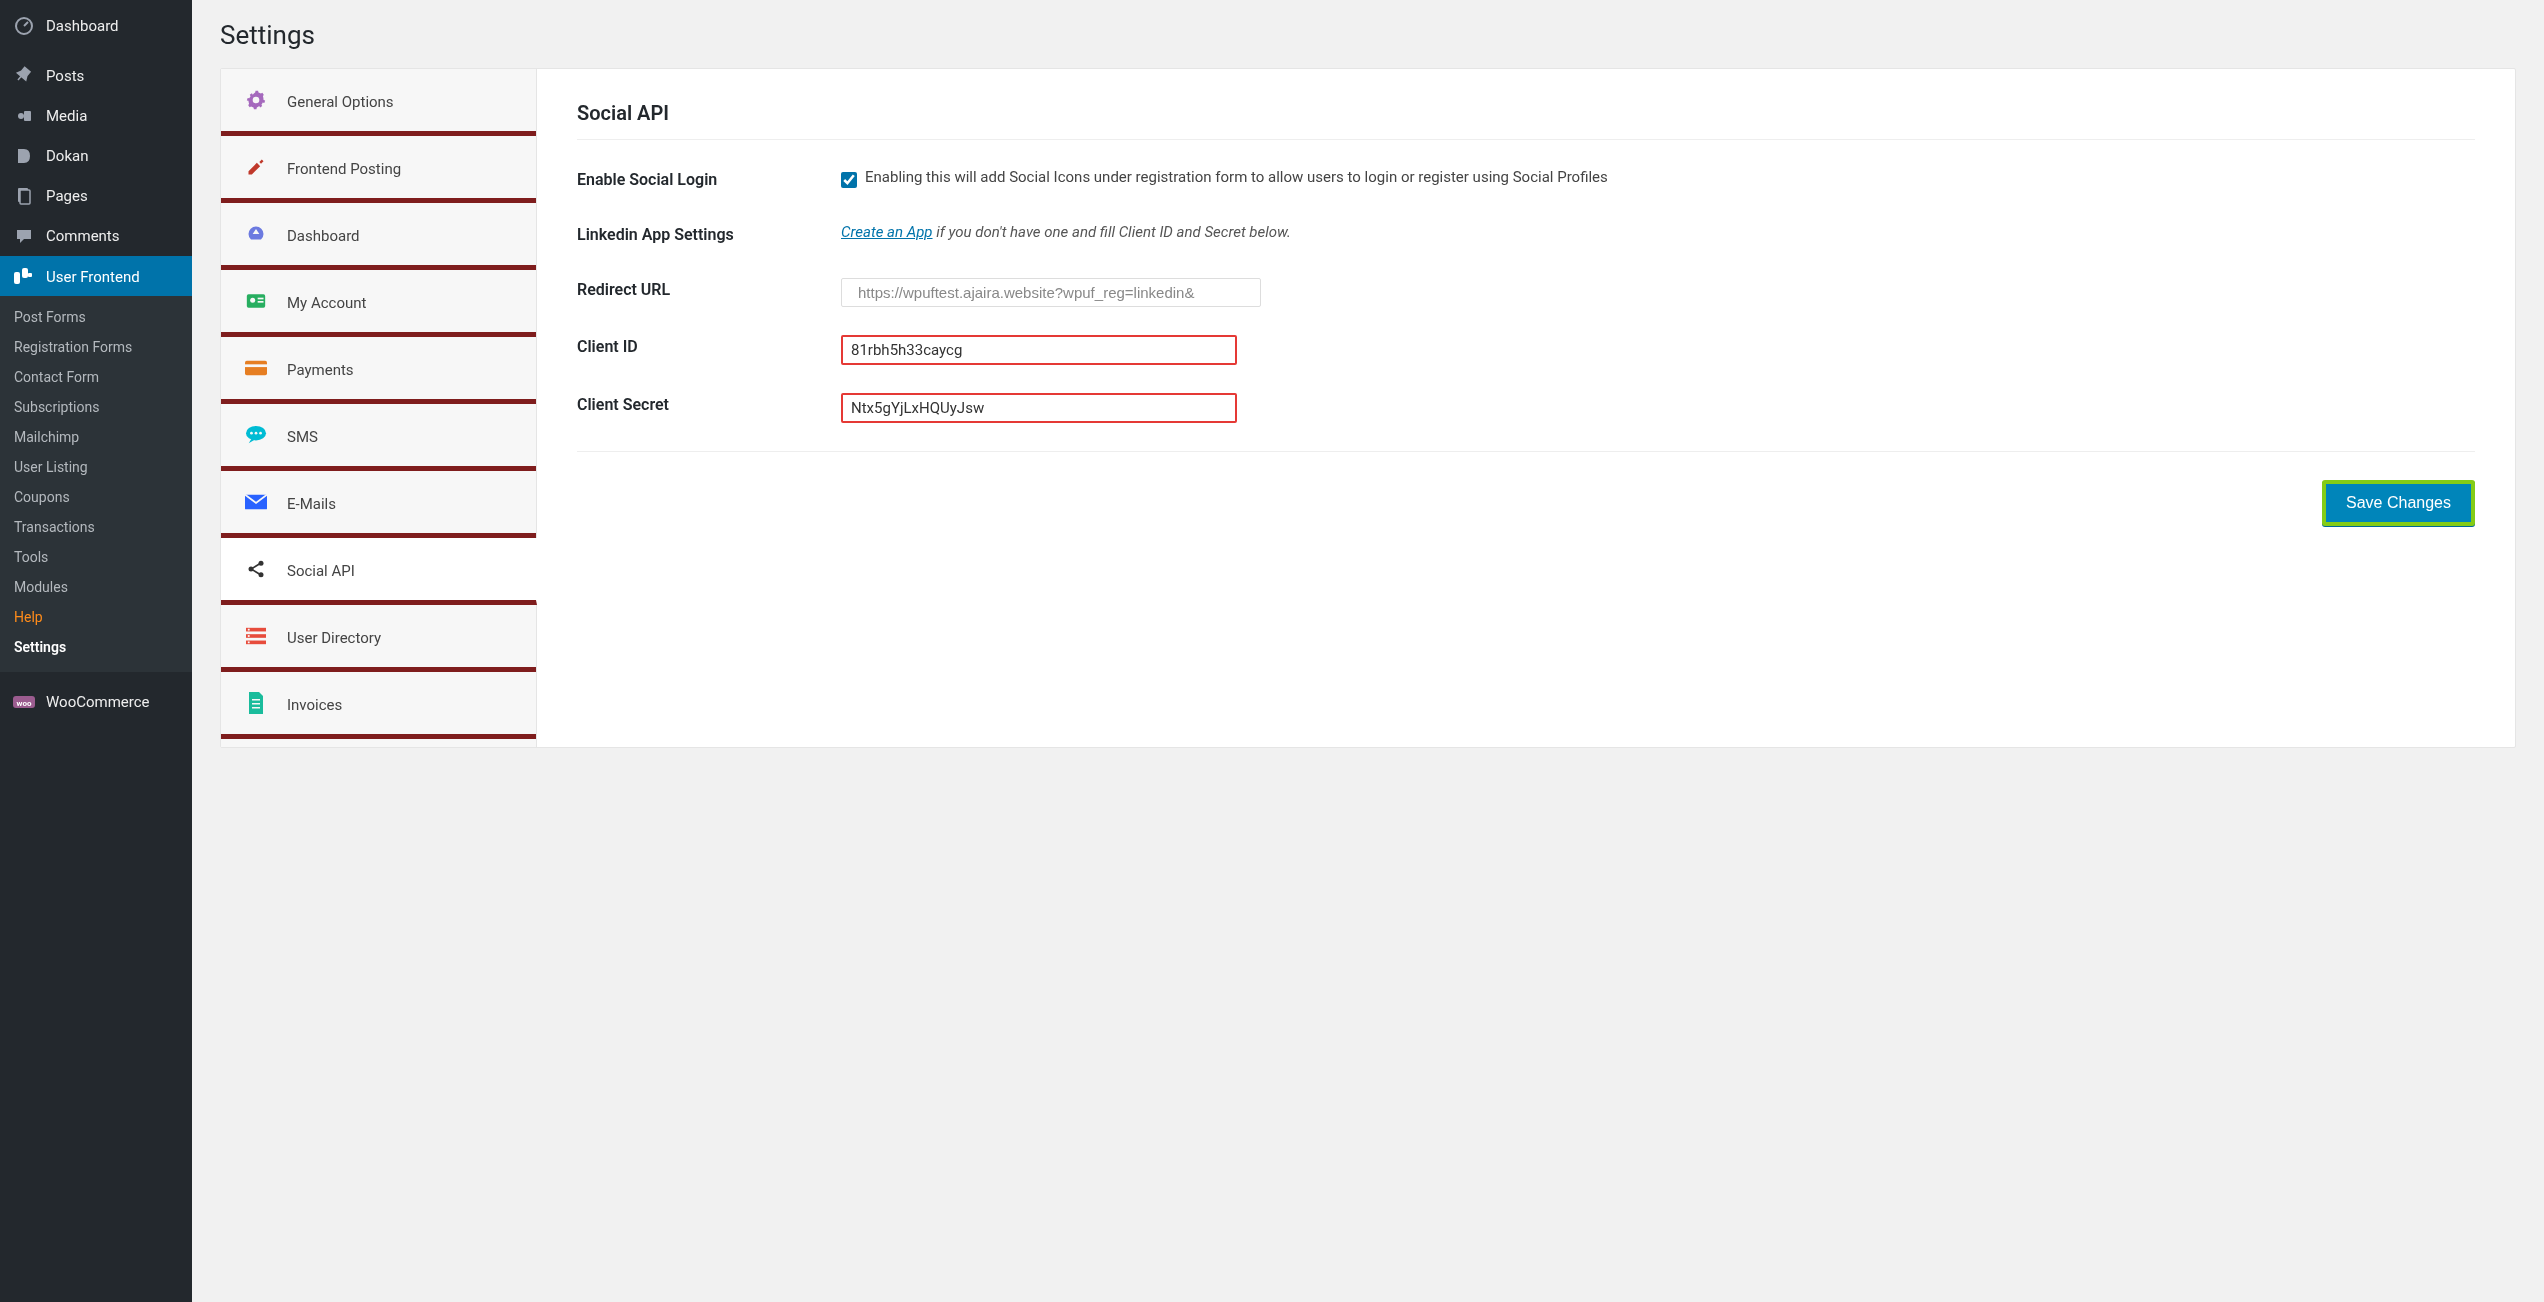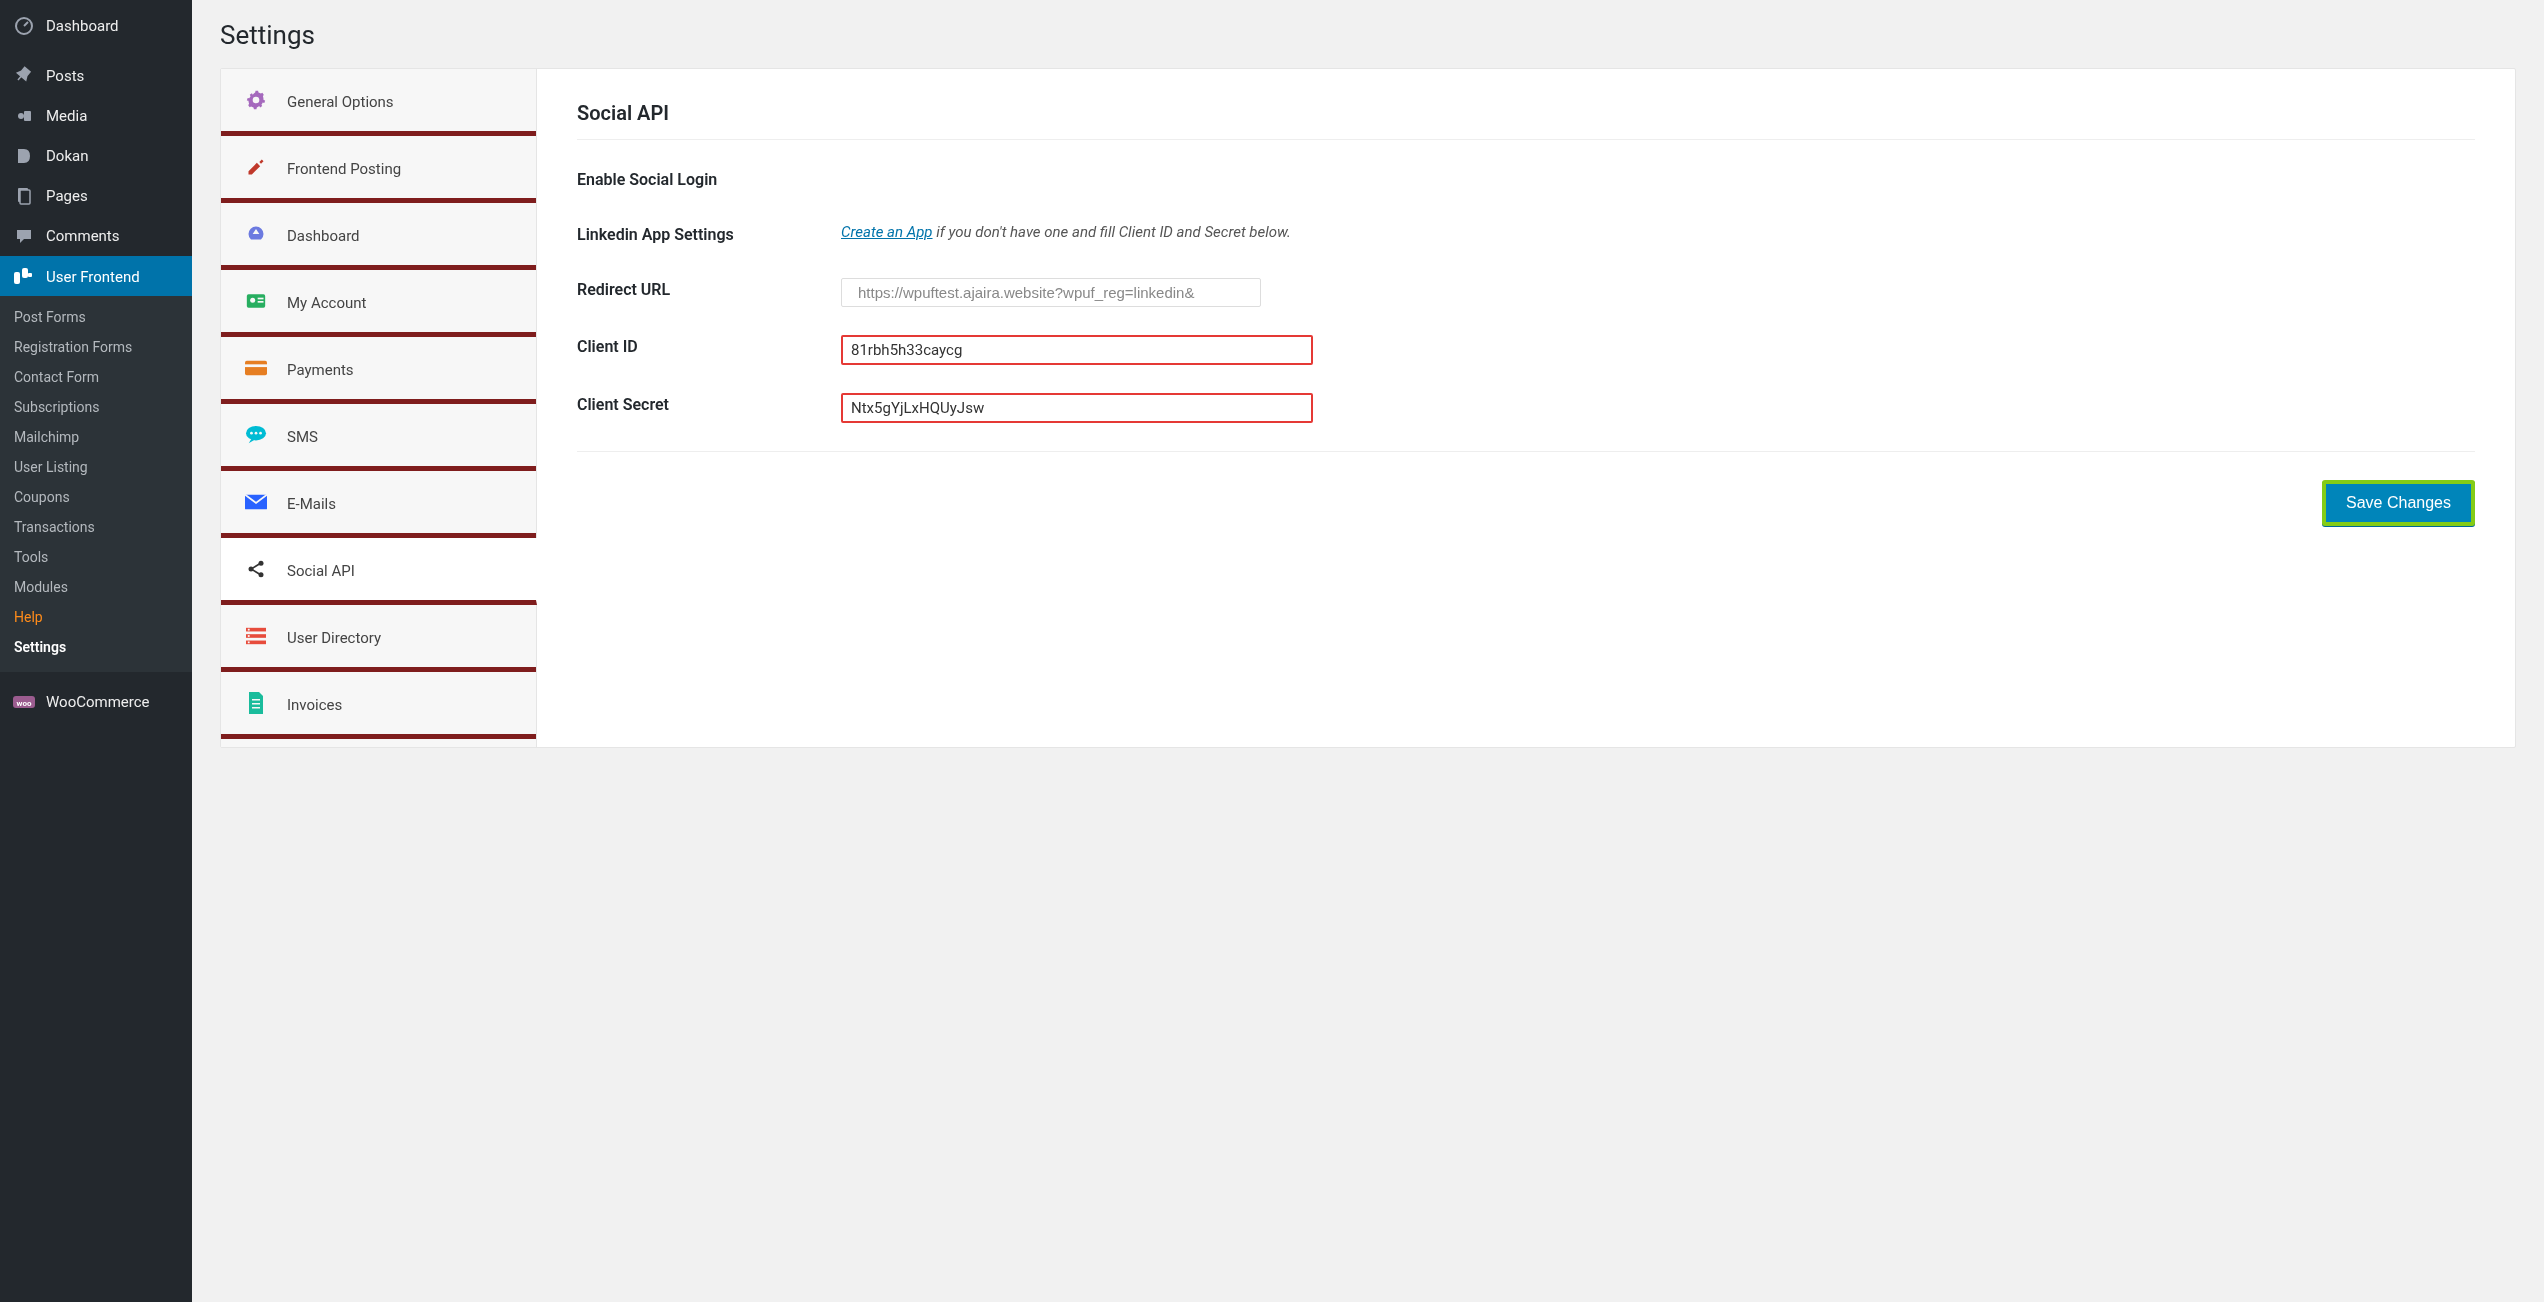--- a/index.html
+++ b/index.html
@@ -35,21 +35,21 @@
     .panel h2 { font-size: 20px; font-weight: 600; color: #23282d; margin-bottom: 14px; }
     .panel hr { border: none; border-top: 1px solid #eee; margin-bottom: 28px; }
     .form-row { display: flex; margin-bottom: 34px; }
     .form-row .label { width: 264px; font-size: 16px; font-weight: 600; color: #23282d; flex-shrink: 0; padding-top: 2px; }
     .form-row .control { flex: 1; font-size: 15px; color: #444; }
     .form-row .control .check-label { display: flex; align-items: flex-start; }
     .form-row .control input[type="checkbox"] { margin-right: 8px; margin-top: 4px; accent-color: #0073aa; width: 16px; height: 16px; }
     .form-row .control a { color: #0073aa; text-decoration: underline; font-style: italic; }
     .form-row .control .italic { font-style: italic; color: #555; }
     .form-row .control input[type="text"] { padding: 5px 16px; font-size: 15px; border: 1px solid #ddd; background: #fff; color: #888; width: 420px; border-radius: 2px; }
-    .form-row .control .boxed { border: 2px solid #e53935; display: inline-block; padding: 4px 8px; width: 472px; font-size: 15px; color: #333; border-radius: 2px; background: #fff; }
+    .form-row .control .boxed { border: 2px solid #e53935; display: inline-block; padding: 4px 8px; width: 396px; font-size: 15px; color: #333; border-radius: 2px; background: #fff; }
     .form-row.tight { margin-bottom: 28px; }
 
     .button-row { display: flex; justify-content: flex-end; padding-top: 28px; border-top: 1px solid #eee; margin-top: 20px; }
     .btn-primary { background: #0085ba; color: #fff; border: 4px solid #84cc16; border-radius: 3px; padding: 10px 20px; font-size: 16px; cursor: pointer; box-shadow: 0 1px 0 #006799; }
 
     
     .c-purple { color: #9b59b6; }
     .c-crimson { color: #c0392b; }
     .c-blue { color: #6c7ae0; }
     .c-green { color: #27ae60; }
@@ -260,20 +260,26 @@
         <span>Invoices</span>
       </div>
     </div>
 
     <div class="panel">
       <h2>Social API</h2>
       <hr>
 
       <div class="form-row">
         <div class="label">Enable Social Login</div>
+        <div class="control">
+          <label class="check-label">
+            <input type="checkbox" checked="" style="">
+            <span>Enabling this will add Social Icons under registration form to allow users to login or register using Social Profiles</span>
+          </label>
+        </div>
       </div>
 
       <div class="form-row">
         <div class="label">Linkedin App Settings</div>
         <div class="control">
           <a href="#">Create an App</a>
           <span class="italic"> if you don't have one and fill Client ID and Secret below.</span>
         </div>
       </div>
 

